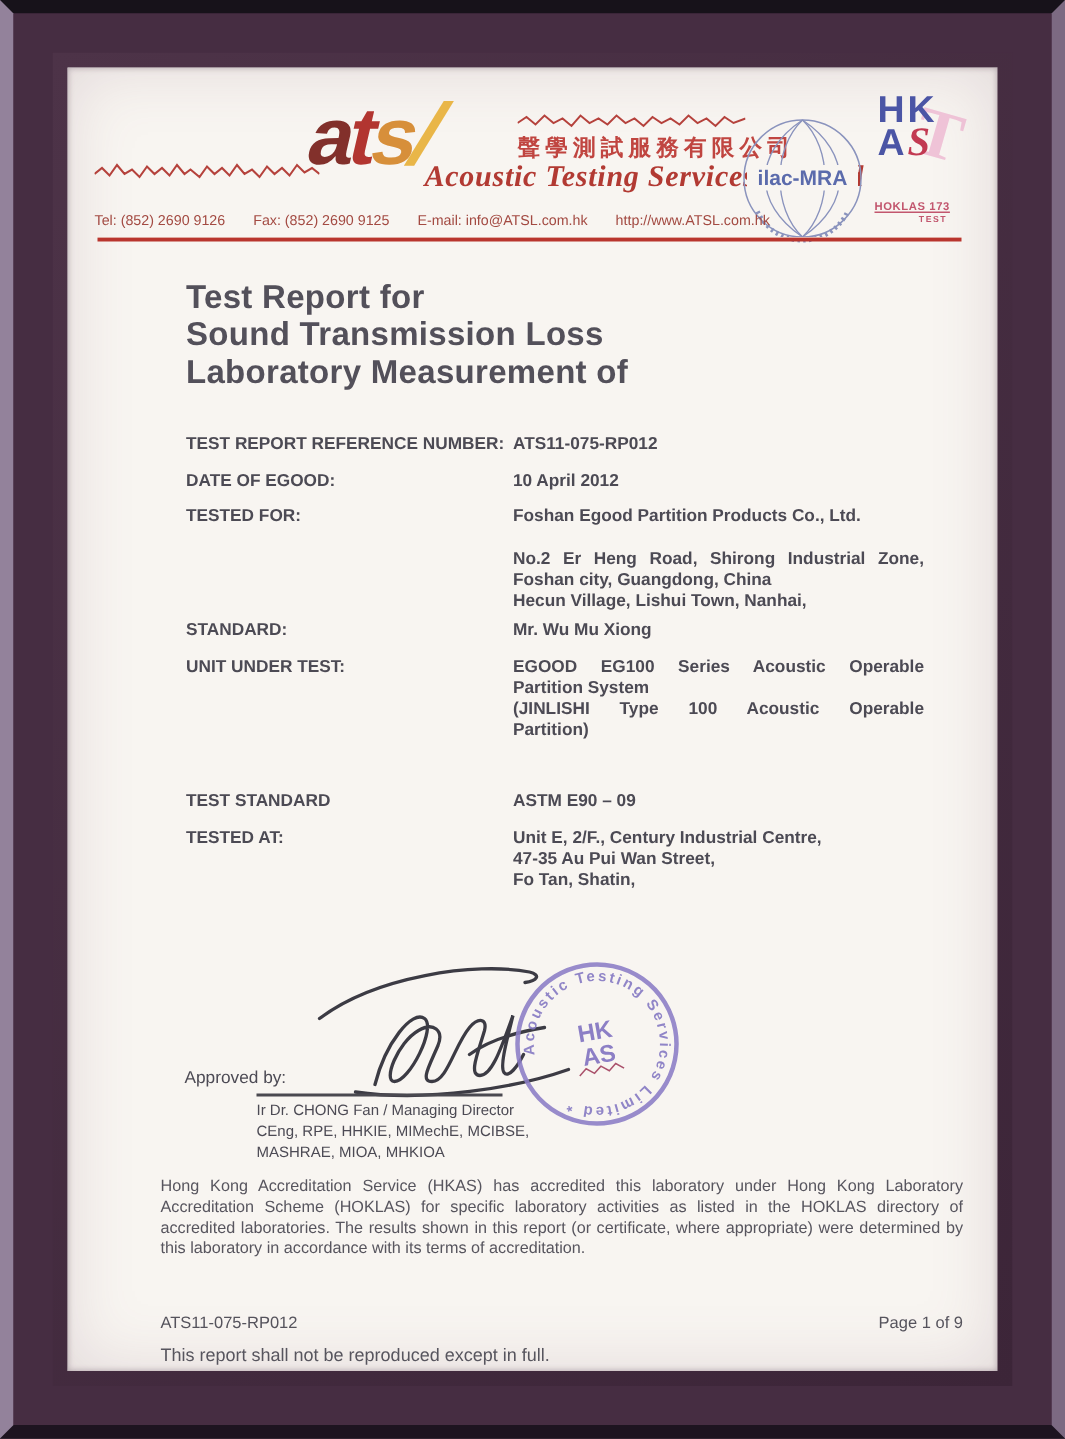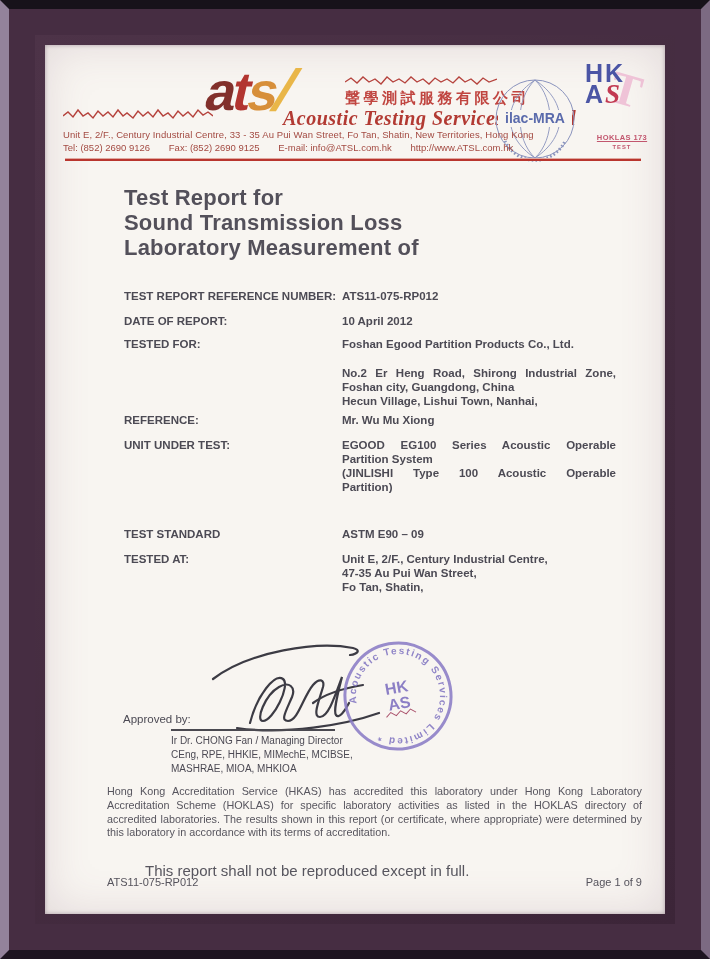--- a/index.html
+++ b/index.html
@@ -52,21 +52,21 @@
 
   .ilac{ left:448px; top:28px; }
   .hkas{ left:540px; top:18px; width:76px; text-align:left; }
   .hkas .pinkT{ position:absolute; left:26px; top:0px; font-size:46px;
     color:#eebbd3; font-weight:bold; transform:rotate(16deg); opacity:.85;
     font-family:"Liberation Serif",serif; }
   .hkas .row{ position:relative; font-weight:900; font-size:25px; line-height:21px;
     color:#4b55a5; letter-spacing:2px; }
   .hkas .crimS{ color:#c23a52; font-family:"Liberation Serif",serif;
     font-style:italic; font-size:27px; }
-  .hoklas{ left:538px; top:88px; width:78px; text-align:center;
+  .hoklas{ left:538px; top:88px; width:78px; 
     font-size:7.5px; font-weight:bold; color:#c2566e;
     text-decoration:underline; letter-spacing:.4px; }
   .hoklas-test{ left:538px; top:99px; width:78px; text-align:center;
     font-size:5.8px; font-weight:bold; color:#c2566e; letter-spacing:1px; }
 
   
   .doc-title{ left:79px; top:140px; font-size:22px; font-weight:bold;
     line-height:25px; color:#53505a; letter-spacing:.2px; }
 
   
@@ -82,21 +82,21 @@
   .sig-svg{ left:150px; top:590px; }
   .stamp{ left:288px; top:586px; transform:rotate(-10deg); opacity:.88; }
   .approved{ left:78px; top:668px; font-size:11.5px; }
   .sig-line{ left:126px; top:684px; width:164px; height:2px; background:#4a4950; }
   .sig-names{ left:126px; top:689px; font-size:10px; line-height:14px; }
   .sig-names span{ display:block; }
 
   
   .accred{ left:62px; top:740px; width:535px; font-size:10.8px;
     line-height:13.8px; text-align:justify; color:#57555e; }
-  .repro{ left:62px; top:817px; font-size:15px; color:#57555e;margin-left:38px; }
+  .repro{ left:62px; top:851px; font-size:12px; color:#57555e; }
   .refrow{ left:62px; top:831px; width:535px; display:flex;
     justify-content:space-between; font-size:11px; color:#55535c; }
 </style>
 </head>
 <body>
 
 <div class="frame-outer">
   <div class="frame-band">
     <div class="frame-inner"></div>
   </div>
@@ -129,21 +129,20 @@
   </svg>
 
   <div class="abs hkas">
     <span class="pinkT">T</span>
     <div class="row"><span>HK</span></div>
     <div class="row"><span>A</span><span class="crimS">S</span></div>
   </div>
   <div class="abs hoklas">HOKLAS 173</div>
   <div class="abs hoklas-test">TEST</div>
 
-  <div class="abs addr1">Unit E, 2/F., Century Industrial Centre, 33 - 35 Au Pui Wan Street, Fo Tan, Shatin, New Territories, Hong Kong</div>
   <div class="abs addr2">
     <span>Tel: (852) 2690 9126</span>
     <span>Fax: (852) 2690 9125</span>
     <span>E-mail: info@ATSL.com.hk</span>
     <span>http://www.ATSL.com.hk</span>
   </div>
   <div class="abs red-rule"></div>
 
   <div class="abs doc-title">
     <div>Test Report for</div>
@@ -154,21 +153,21 @@
   <div class="abs fields">
 
     <div class="frow" style="top:2px">
       <div class="lab">TEST REPORT REFERENCE NUMBER:</div>
       <div class="val">
           <span>ATS11-075-RP012</span>
         </div>
     </div>
 
     <div class="frow" style="top:27px">
-      <div class="lab">DATE OF REPORT:</div>
+      <div class="lab">DATE OF EGOOD:</div>
       <div class="val">
           <span>10 April 2012</span>
         </div>
     </div>
 
     <div class="frow" style="top:50px">
       <div class="lab">TESTED FOR:</div>
       <div class="val">
           <span>Foshan Egood Partition Products Co., Ltd.</span>
         </div>
@@ -176,21 +175,21 @@
 
     <div class="frow" style="top:79px">
       <div class="val">
         <span class="jline">No.2 Er Heng Road, Shirong Industrial Zone,</span>
         <span>Foshan city, Guangdong, China</span>
         <span>Hecun Village, Lishui Town, Nanhai,</span>
       </div>
     </div>
 
     <div class="frow" style="top:126px">
-      <div class="lab">REFERENCE:</div>
+      <div class="lab">STANDARD:</div>
       <div class="val">
           <span>Mr. Wu Mu Xiong</span>
         </div>
     </div>
 
     <div class="frow" style="top:151px">
       <div class="lab">UNIT UNDER TEST:</div>
       <div class="val">
         <span class="jline">EGOOD EG100 Series Acoustic Operable</span>
         <span>Partition System</span>

